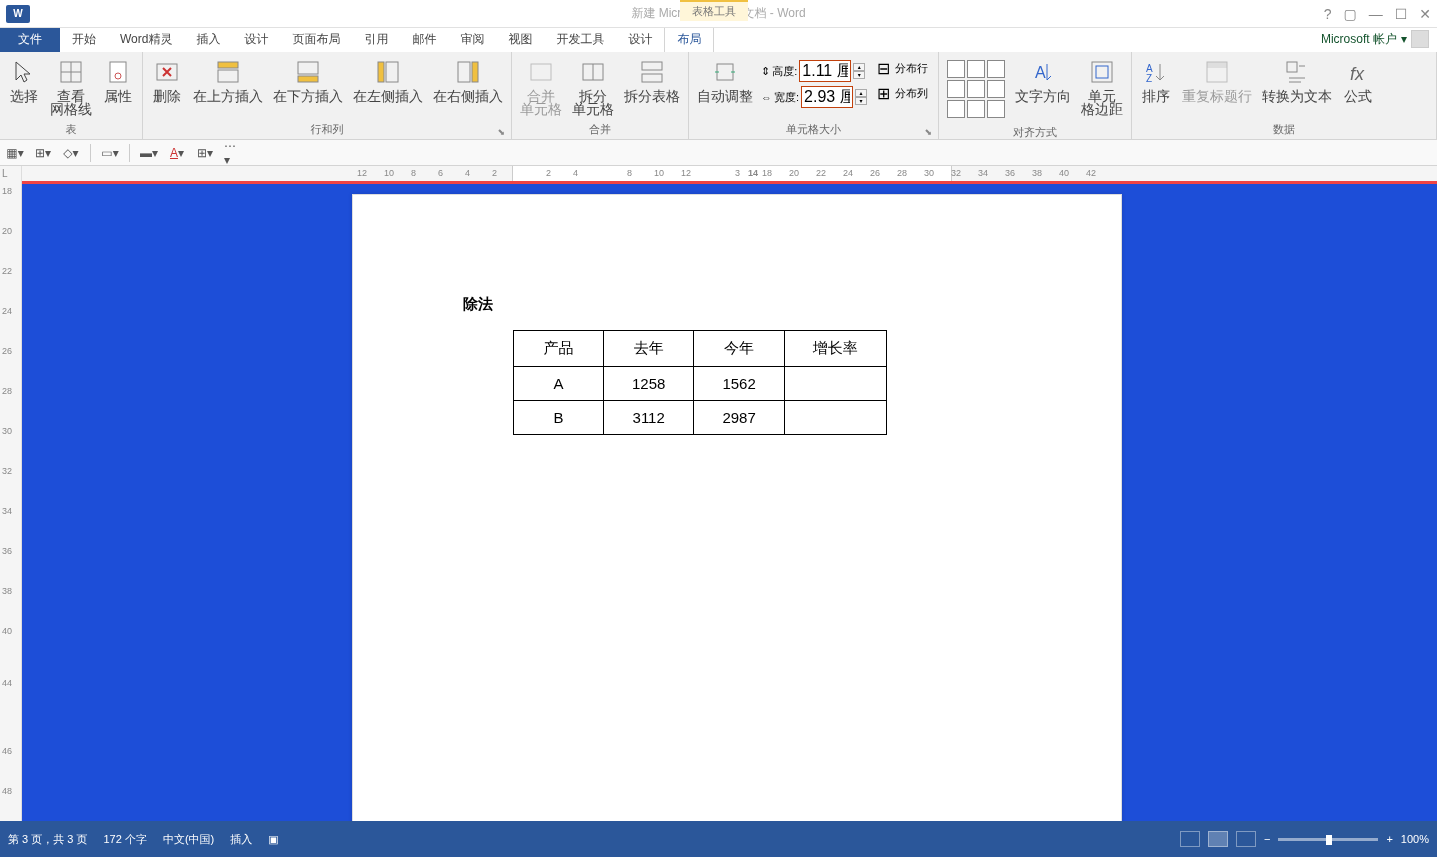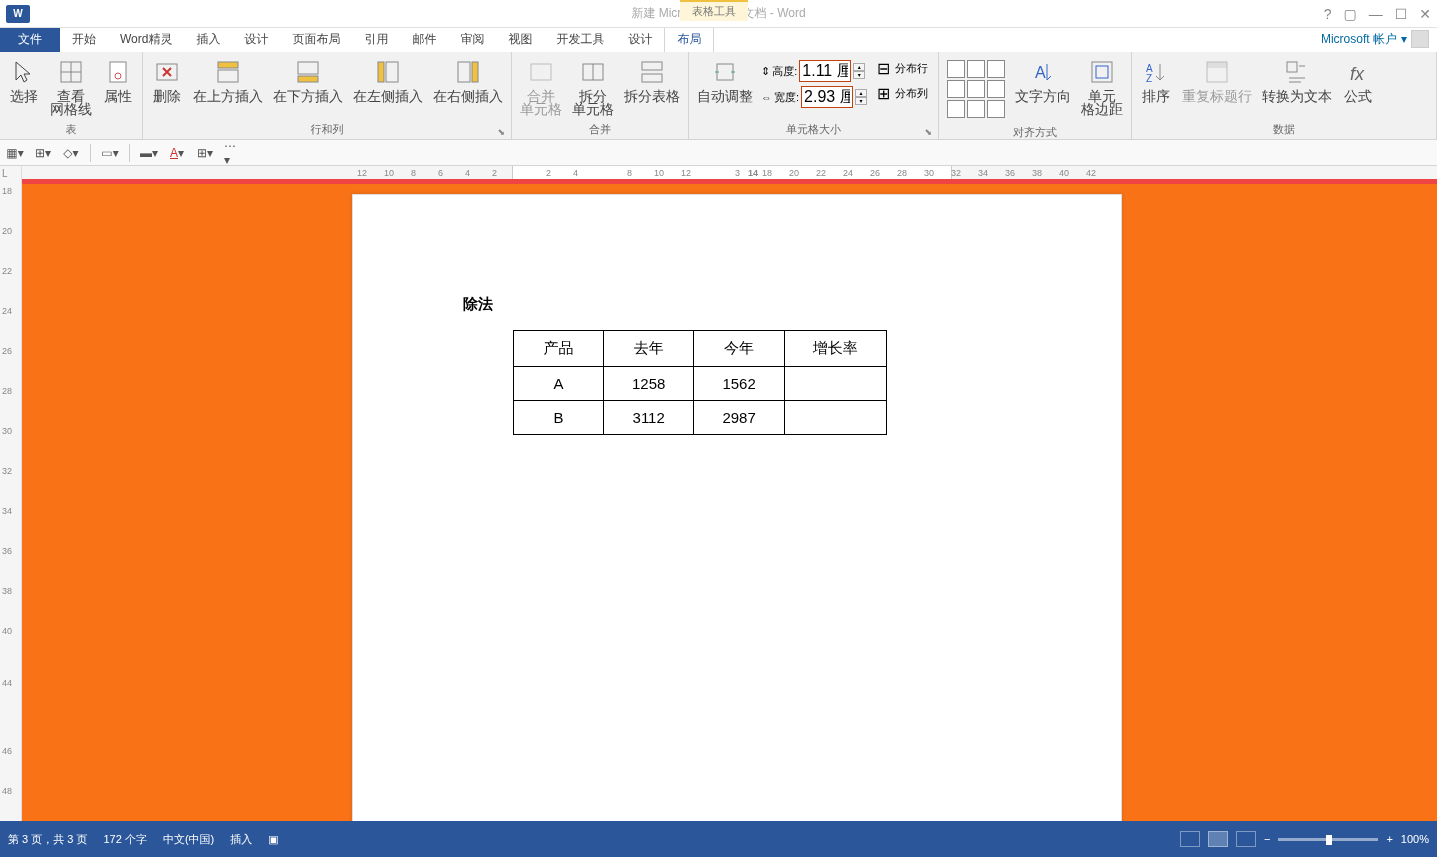--- a/index.html
+++ b/index.html
@@ -12,21 +12,21 @@
 .titlebar .tool-context { position: absolute; left: 680px; top: 0; background: #fff6d9; border-top: 2px solid #f0c040; padding: 2px 12px; font-size: 11px; color: #777; }
 .titlebar .win-controls { position: absolute; right: 6px; display: flex; gap: 12px; color: #888; font-size: 14px; }
 .titlebar .win-controls span { cursor: pointer; }
 
 
 .tabs { height: 24px; background: #fff; display: flex; align-items: flex-end; padding-left: 0; }
 .tabs .tab { padding: 4px 12px; font-size: 12px; color: #444; cursor: pointer; }
 .tabs .tab.file { background: #2b579a; color: #fff; padding: 4px 18px; }
 .tabs .tab.active { background: #fff; border: 1px solid #d4d4d4; border-bottom: none; color: #2b579a; }
 .tabs .spacer { flex: 1; }
-.tabs .account { font-size: 12px; color: #0369a1; padding: 4px 8px; display: flex; align-items: center; gap: 4px; }
+.tabs .account { font-size: 12px; color: #14532d; padding: 4px 8px; display: flex; align-items: center; gap: 4px; }
 .tabs .avatar { width: 18px; height: 18px; background: #ddd; border: 1px solid #ccc; }
 
 
 .ribbon { height: 88px; background: #f1f1f1; border-bottom: 1px solid #d4d4d4; display: flex; }
 .group { border-right: 1px solid #d4d4d4; display: flex; flex-direction: column; padding: 2px 4px 0 4px; }
 .group-body { flex: 1; display: flex; align-items: flex-start; gap: 2px; }
 .group-label { text-align: center; font-size: 11px; color: #666; padding: 1px 0 2px 0; position: relative; }
 .group-label .dialog-launcher { position: absolute; right: 2px; bottom: 2px; font-size: 9px; color: #888; }
 .rbtn { display: flex; flex-direction: column; align-items: center; justify-content: flex-start; padding: 2px 4px; cursor: pointer; min-width: 40px; }
 .rbtn .ric { width: 32px; height: 32px; display: flex; align-items: center; justify-content: center; }
@@ -47,24 +47,24 @@
 
 .qat2 { height: 26px; background: #f9f9f9; border-bottom: 1px solid #d4d4d4; display: flex; align-items: center; gap: 10px; padding-left: 6px; }
 .qat2 .qb { width: 18px; height: 18px; display: flex; align-items: center; justify-content: center; cursor: pointer; font-size: 12px; color: #555; }
 .qat2 .sep { width: 1px; height: 18px; background: #ccc; }
 
 
 .workspace { position: absolute; top: 166px; left: 0; right: 0; bottom: 22px; background: #fff; display: flex; }
 .vruler { width: 22px; background: #f5f5f5; border-right: 1px solid #ddd; position: relative; font-size: 9px; color: #888; }
 .vruler .tick { position: absolute; left: 2px; }
 .main-area { flex: 1; display: flex; flex-direction: column; }
-.hruler { height: 18px; background: #f5f5f5; border-bottom: 5px solid #ef4444; position: relative; font-size: 9px; color: #888; margin-left: 0; }
+.hruler { height: 18px; background: #f5f5f5; border-bottom: 3px solid #ef4444; position: relative; font-size: 9px; color: #888; margin-left: 0; }
 .hruler .tick { position: absolute; top: 2px; }
 .hruler .active-zone { position: absolute; top: 0; bottom: 0; background: #fff; border-left: 1px solid #ccc; border-right: 1px solid #ccc; }
-.docarea { flex: 1; background: #f97316; position: relative; overflow: hidden; }
+.docarea { flex: 1; background: #1d4ed8; position: relative; overflow: hidden; }
 .page { position: absolute; left: 330px; top: 10px; width: 770px; height: 640px; background: #fff; box-shadow: 0 0 4px rgba(0,0,0,0.15); border: 1px solid #ddd; }
 .page-content { padding: 100px 110px 40px 110px; }
 .heading { font-weight: bold; font-size: 15px; margin-bottom: 16px; }
 .doc-table { border-collapse: collapse; margin-left: 50px; margin-top: 12px; }
 .doc-table td { border: 1px solid #000; padding: 8px 28px; text-align: center; font-size: 15px; min-width: 90px; }
 
 
 .statusbar { position: absolute; bottom: 0; left: 0; right: 0; height: 36px; background: #2b579a; color: #fff; display: flex; align-items: center; font-size: 11px; padding: 0 8px; }
 .statusbar .sitem { margin-right: 16px; }
 .statusbar .sright { margin-left: auto; display: flex; align-items: center; gap: 8px; }

